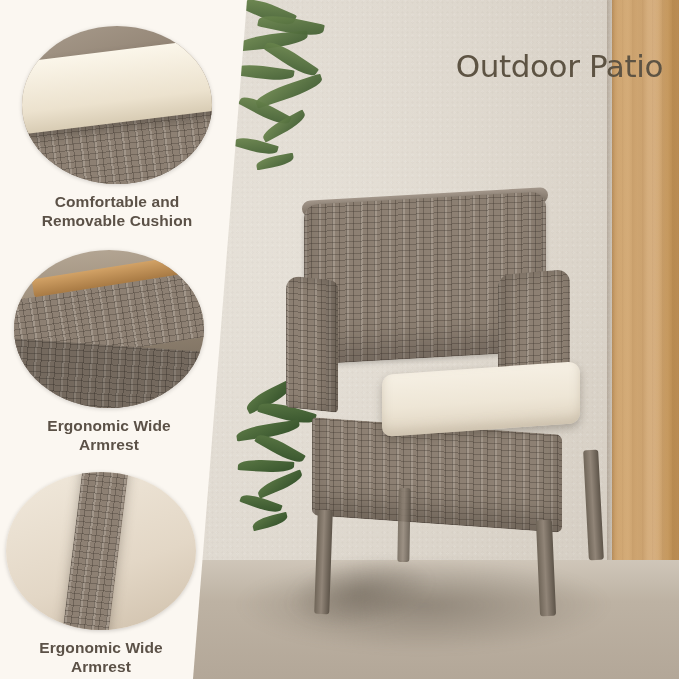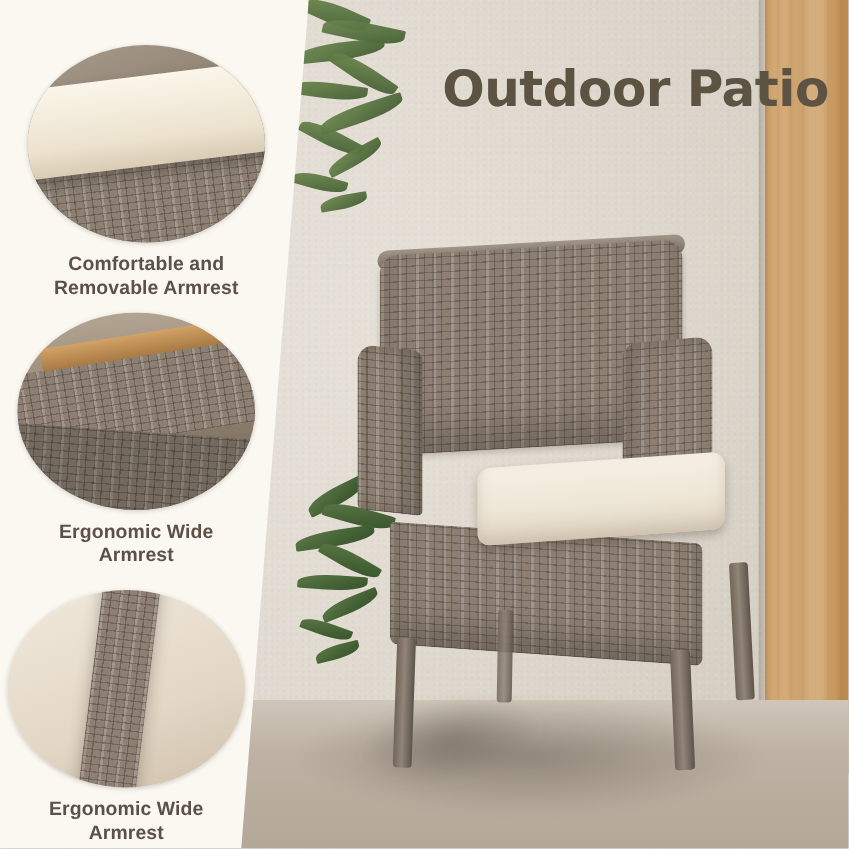--- a/index.html
+++ b/index.html
@@ -179,21 +179,21 @@
   .detail .caption {
     margin-top: 9px;
     text-align: center;
     font-size: 15.5px;
     font-weight: bold;
     color: #5b5147;
     line-height: 1.22;
     letter-spacing: .1px;
   }
 
-  #detail-1 { left: 22px; top: 36px; }
+  #detail-1 { left: 22px; top: 26px; }
   #detail-2 { left: 14px; top: 250px; }
   #detail-3 { left: 6px; top: 472px; }
 
   
   .d1-bg { position:absolute; inset:0; background: linear-gradient(160deg,#a99c8d 0%, #8e8070 42%, #6e6254 100%); }
   .d1-cush {
     position: absolute; left: -6px; top: 24px; width: 210px; height: 72px;
     background: linear-gradient(180deg,#fbf6ea,#ece2ce 70%, #d8ccb4);
     transform: rotate(-7deg);
     border-radius: 8px;
@@ -226,22 +226,22 @@
 
   
   .title-block {
     position: absolute;
     right: 16px; top: 48px;
     width: 400px;
     text-align: right;
   }
   .title-line {
     font-family: "DejaVu Sans", sans-serif;
-    font-weight: bold;
-    font-size: 40px;
+    font-weight: normal;
+    font-size: 31px;
     line-height: 1.22;
     color: #5d5343;
     letter-spacing: -0.4px;
     white-space: nowrap;
   }
 </style>
 </head>
 <body>
 
 <div class="canvas">
@@ -299,21 +299,21 @@
   <div class="left-panel"></div>
 
   <div class="detail" id="detail-1">
     <div class="circle">
       <div class="d1-bg"></div>
       <div class="d1-weave rattan"></div>
       <div class="d1-cush"></div>
     </div>
     <div class="caption">
       <div>Comfortable and</div>
-      <div>Removable Armrest</div>
+      <div>Removable Cushion</div>
     </div>
   </div>
 
   <div class="detail" id="detail-2">
     <div class="circle">
       <div class="d2-bg"></div>
       <div class="d2-weave-a rattan"></div>
       <div class="d2-weave-b rattan"></div>
       <div class="d2-wood"></div>
     </div>

